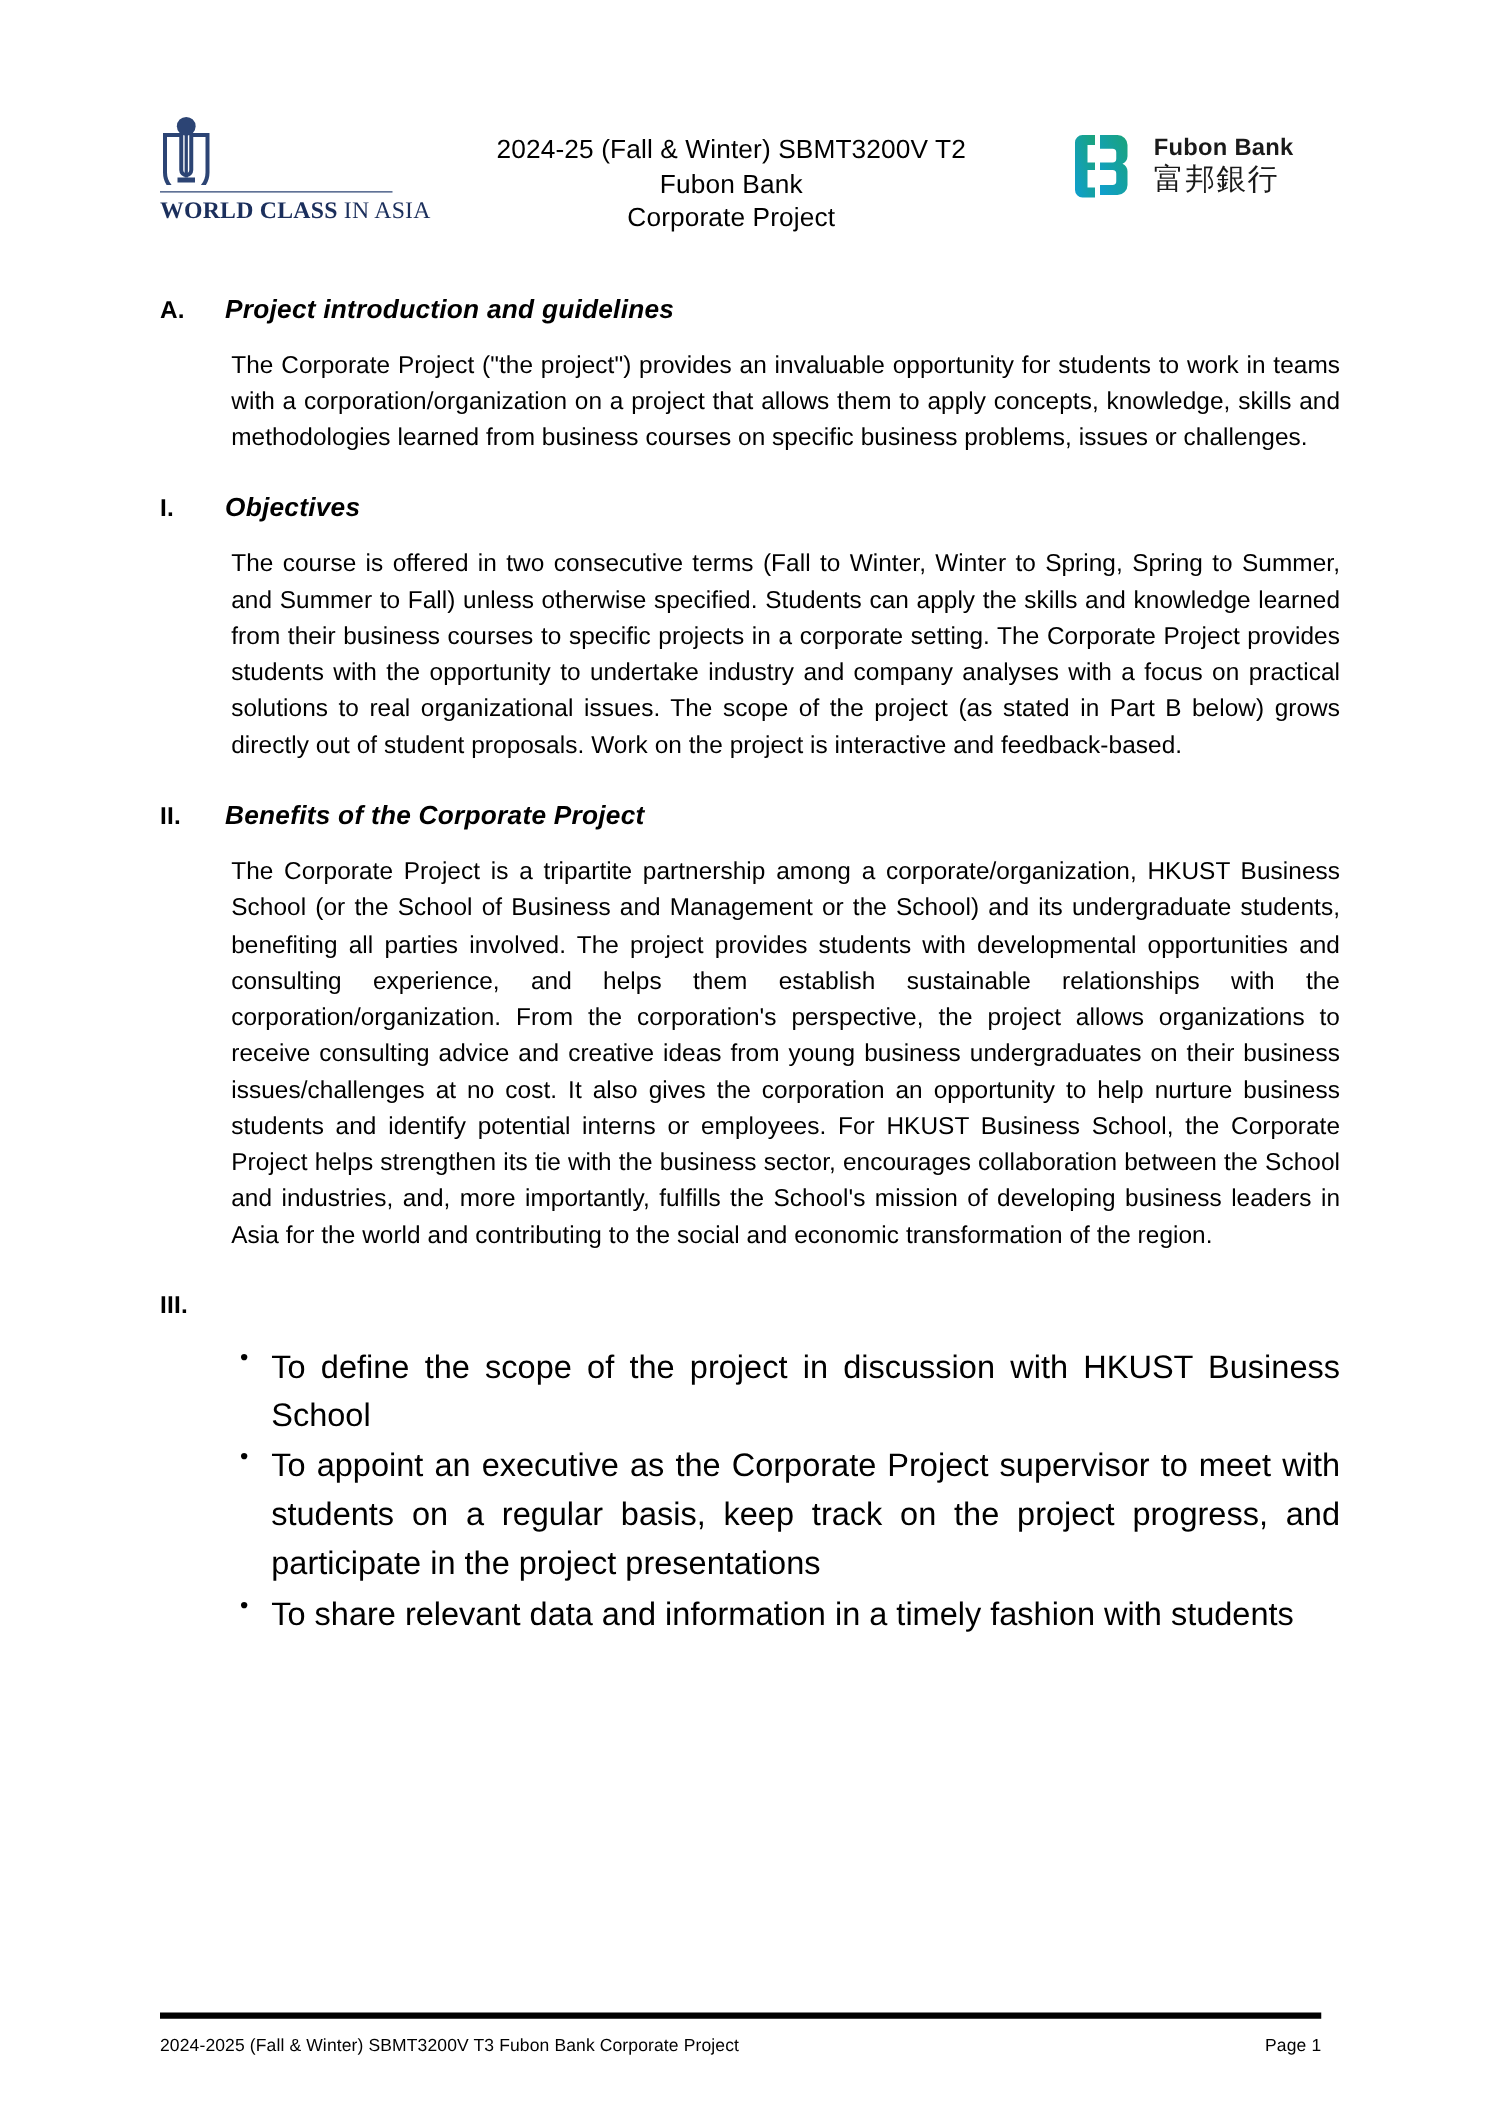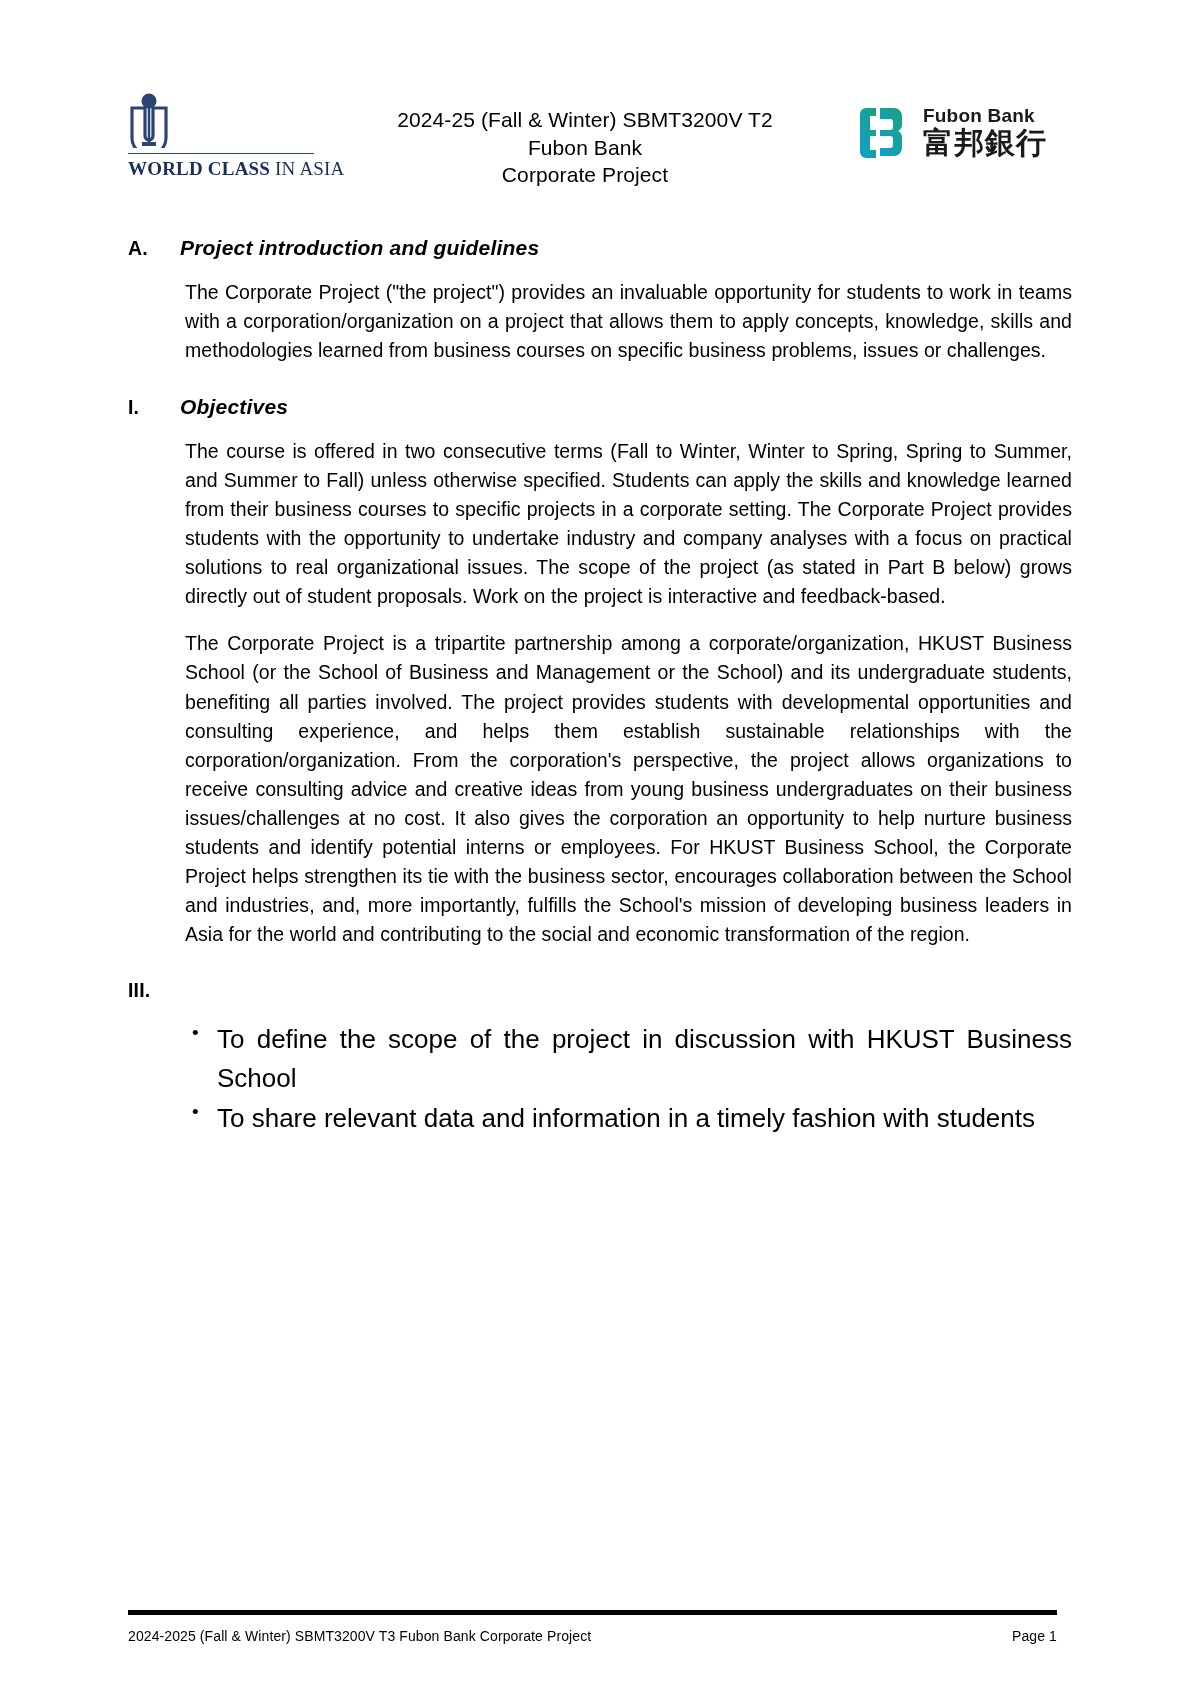--- a/index.html
+++ b/index.html
@@ -104,22 +104,22 @@
   }
   .fubon-mark { width: 56px; height: 56px; flex: 0 0 56px; }
   .fubon-text { line-height: 1; }
   .fubon-en {
     font-size: 19px;
     font-weight: 700;
     color: #1a1a1a;
     letter-spacing: 0.2px;
   }
   .fubon-cn {
-    font-size: 30px;
-    font-weight: 700;
+    font-size: 24px;
+    font-weight: 400;
     color: #1a1a1a;
     letter-spacing: 1px;
     margin-top: 3px;
     font-family: "DejaVu Sans", sans-serif;
   }
 
   
   .content { margin-top: 30px; }
 
   .section {
@@ -249,27 +249,32 @@
       <div class="sec-title">Project introduction and guidelines</div>
     </div>
     <p class="para">The Corporate Project ("the project") provides an invaluable opportunity for students to work in teams with a corporation/organization on a project that allows them to apply concepts, knowledge, skills and methodologies learned from business courses on specific business problems, issues or challenges.</p>
 
     <div class="section">
       <div class="sec-num">I.</div>
       <div class="sec-title">Objectives</div>
     </div>
     <p class="para">The course is offered in two consecutive terms (Fall to Winter, Winter to Spring, Spring to Summer, and Summer to Fall) unless otherwise specified. Students can apply the skills and knowledge learned from their business courses to specific projects in a corporate setting. The Corporate Project provides students with the opportunity to undertake industry and company analyses with a focus on practical solutions to real organizational issues. The scope of the project (as stated in Part B below) grows directly out of student proposals. Work on the project is interactive and feedback-based.</p>
 
+    <div class="section">
+      <div class="sec-num">II.</div>
+      <div class="sec-title">Benefits of the Corporate Project</div>
+    </div>
     <p class="para">The Corporate Project is a tripartite partnership among a corporate/organization, HKUST Business School (or the School of Business and Management or the School) and its undergraduate students, benefiting all parties involved. The project provides students with developmental opportunities and consulting experience, and helps them establish sustainable relationships with the corporation/organization. From the corporation's perspective, the project allows organizations to receive consulting advice and creative ideas from young business undergraduates on their business issues/challenges at no cost. It also gives the corporation an opportunity to help nurture business students and identify potential interns or employees. For HKUST Business School, the Corporate Project helps strengthen its tie with the business sector, encourages collaboration between the School and industries, and, more importantly, fulfills the School's mission of developing business leaders in Asia for the world and contributing to the social and economic transformation of the region.</p>
 
     <div class="section">
       <div class="sec-num">III.</div>
     </div>
     <ul class="bullets">
       <li>To define the scope of the project in discussion with HKUST Business School</li>
+      <li>To appoint an executive as the Corporate Project supervisor to meet with students on a regular basis, keep track on the project progress, and participate in the project presentations</li>
       <li>To share relevant data and information in a timely fashion with students</li>
     </ul>
   </div>
 
   <div class="footer">
     <div class="footer-rule"></div>
     <div class="footer-row">
       <div class="footer-left">2024-2025 (Fall &amp; Winter) SBMT3200V T3 Fubon Bank Corporate Project</div>
       <div class="footer-right">Page 1</div>
     </div>

